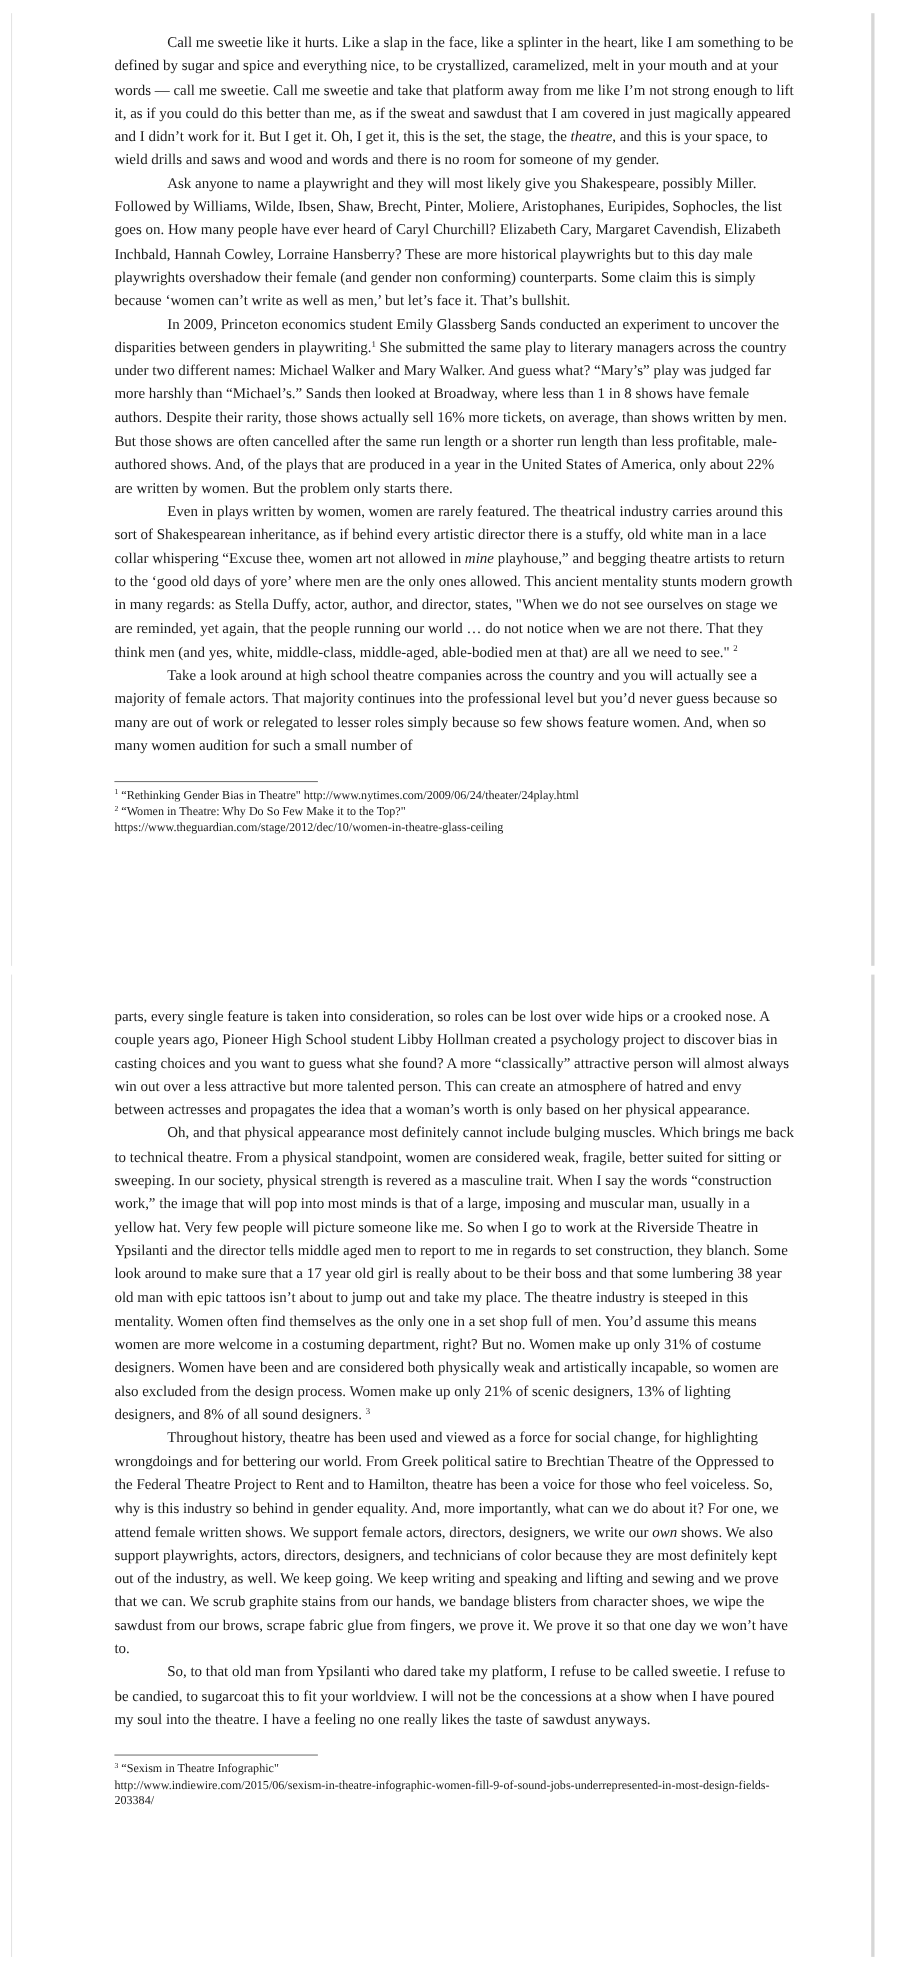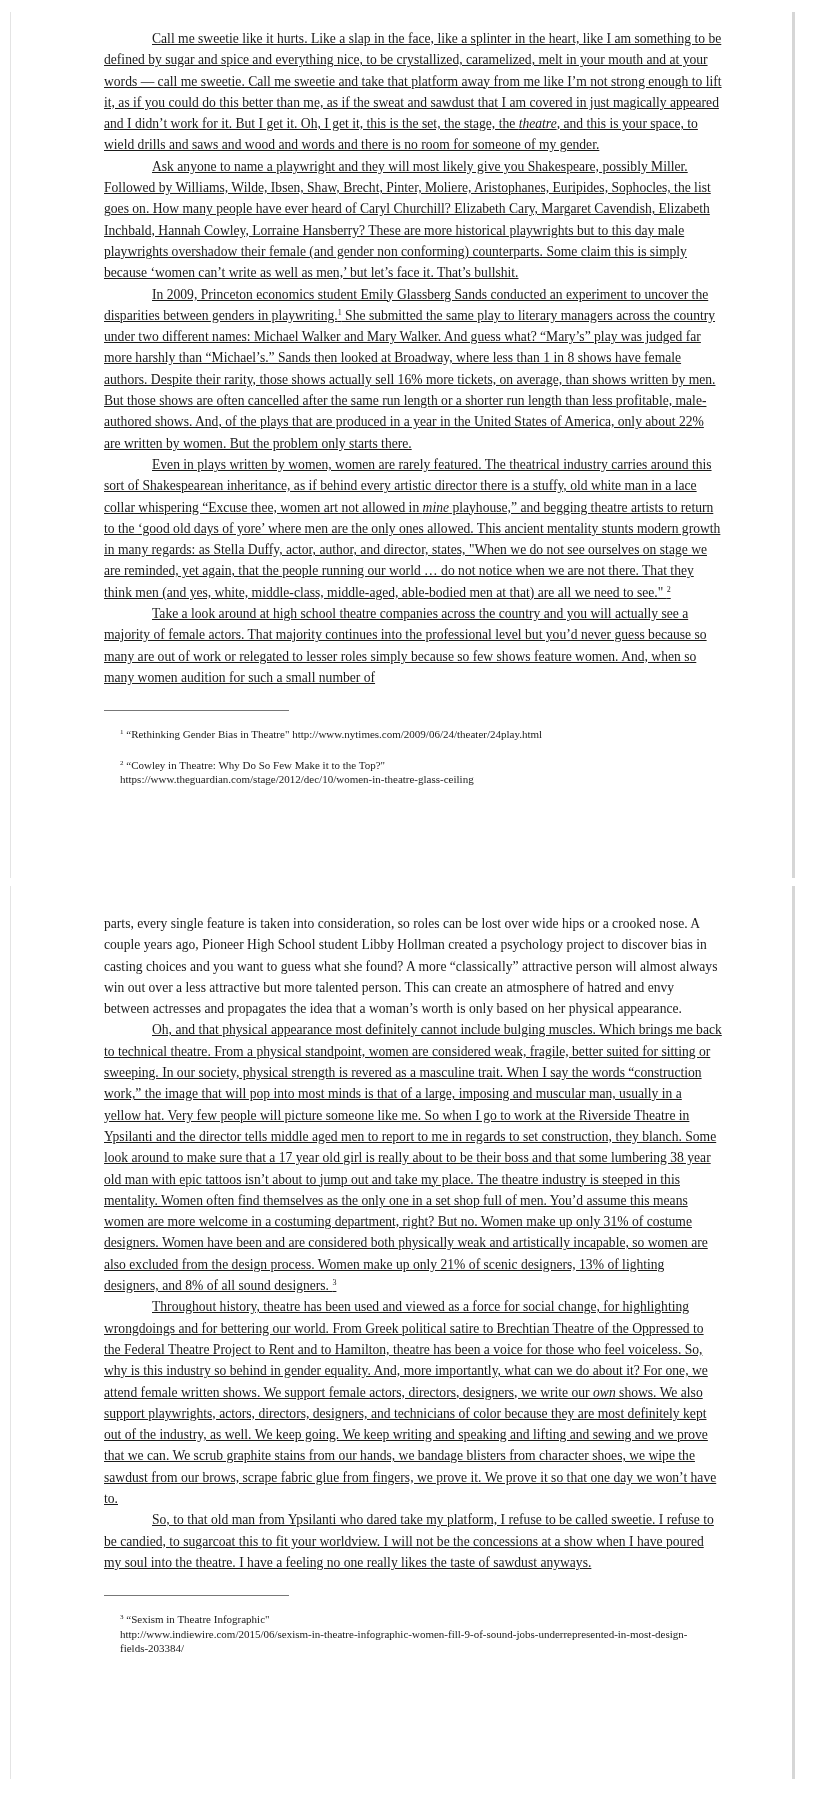--- a/index.html
+++ b/index.html
@@ -6,41 +6,41 @@
   body { width: 819px; height: 1800px; position: relative; overflow: hidden;
          font-family: "Liberation Serif", "DejaVu Serif", serif; color: #1a1a1a; }
   .page { position: absolute; left: 10px; width: 785px; background: #fff;
           border-left: 1px solid #e4e4e4; border-right: 3px solid #d6d6d6; box-sizing: border-box; }
   #page1 { top: 12px; height: 866px; }
   #page2 { top: 886px; height: 893px; }
   .body-text { position: absolute; left: 93px; width: 618px; font-size: 13.6px; line-height: 21.3px; }
   #page1 .body-text { top: 16px; }
   #page2 .body-text { top: 27px; }
   .para { margin: 0; text-align: left; }
-  .indent { text-indent: 48px; text-decoration: underline; }
+  .indent { text-indent: 48px; }
   .para sup { font-size: 8px; vertical-align: 5px; line-height: 0; }
   .fn-rule { width: 185px; height: 0; border-top: 1.5px solid #777; margin-top: 22px; margin-bottom: 5px; }
-  .footnote { font-size: 11px; line-height: 14.5px; margin: 16px; }
+  .footnote { font-size: 11px; line-height: 14.5px; margin: 0; }
   .footnote sup { font-size: 7px; vertical-align: 4px; line-height: 0; }
   em { font-style: italic; }
 </style>
 </head>
 <body>
 
 <div class="page" id="page1">
   <div class="body-text">
     <p class="para indent"><span>Call me sweetie like it hurts. Like a slap in the face, like a splinter in the heart, like I am something to be defined by sugar and spice and everything nice, to be crystallized, caramelized, melt in your mouth and at your words — call me sweetie. Call me sweetie and take that platform away from me like I’m not strong enough to lift it, as if you could do this better than me, as if the sweat and sawdust that I am covered in just magically appeared and I didn’t work for it. But I get it. Oh, I get it, this is the set, the stage, the </span><em>theatre</em><span>, and this is your space, to wield drills and saws and wood and words and there is no room for someone of my gender.</span></p>
     <p class="para indent"><span>Ask anyone to name a playwright and they will most likely give you Shakespeare, possibly Miller. Followed by Williams, Wilde, Ibsen, Shaw, Brecht, Pinter, Moliere, Aristophanes, Euripides, Sophocles, the list goes on. How many people have ever heard of Caryl Churchill? Elizabeth Cary, Margaret Cavendish, Elizabeth Inchbald, Hannah Cowley, Lorraine Hansberry? These are more historical playwrights but to this day male playwrights overshadow their female (and gender non conforming) counterparts. Some claim this is simply because ‘women can’t write as well as men,’ but let’s face it. That’s bullshit.</span></p>
     <p class="para indent"><span>In 2009, Princeton economics student Emily Glassberg Sands conducted an experiment to uncover the disparities between genders in playwriting.</span><sup>1</sup><span> She submitted the same play to literary managers across the country under two different names: Michael Walker and Mary Walker. And guess what? “Mary’s” play was judged far more harshly than “Michael’s.” Sands then looked at Broadway, where less than 1 in 8 shows have female authors. Despite their rarity, those shows actually sell 16% more tickets, on average, than shows written by men. But those shows are often cancelled after the same run length or a shorter run length than less profitable, male-authored shows. And, of the plays that are produced in a year in the United States of America, only about 22% are written by women. But the problem only starts there.</span></p>
     <p class="para indent"><span>Even in plays written by women, women are rarely featured. The theatrical industry carries around this sort of Shakespearean inheritance, as if behind every artistic director there is a stuffy, old white man in a lace collar whispering “Excuse thee, women art not allowed in </span><em>mine</em><span> playhouse,” and begging theatre artists to return to the ‘good old days of yore’ where men are the only ones allowed. This ancient mentality stunts modern growth in many regards: as Stella Duffy, actor, author, and director, states, "When we do not see ourselves on stage we are reminded, yet again, that the people running our world … do not notice when we are not there. That they think men (and yes, white, middle-class, middle-aged, able-bodied men at that) are all we need to see." </span><sup>2</sup></p>
     <p class="para indent"><span>Take a look around at high school theatre companies across the country and you will actually see a majority of female actors. That majority continues into the professional level but you’d never guess because so many are out of work or relegated to lesser roles simply because so few shows feature women. And, when so many women audition for such a small number of</span></p>
 
     <div class="fn-rule"></div>
     <p class="footnote"><sup>1</sup> <span>“Rethinking Gender Bias in Theatre" http://www.nytimes.com/2009/06/24/theater/24play.html</span></p>
-    <p class="footnote"><sup>2</sup> <span>“Cowley in Theatre: Why Do So Few Make it to the Top?"</span><br><span>https://www.theguardian.com/stage/2012/dec/10/women-in-theatre-glass-ceiling</span></p>
+    <p class="footnote"><sup>2</sup> <span>“Women in Theatre: Why Do So Few Make it to the Top?"</span><br><span>https://www.theguardian.com/stage/2012/dec/10/women-in-theatre-glass-ceiling</span></p>
   </div>
 </div>
 
 <div class="page" id="page2">
   <div class="body-text">
     <p class="para"><span>parts, every single feature is taken into consideration, so roles can be lost over wide hips or a crooked nose. A couple years ago, Pioneer High School student Libby Hollman created a psychology project to discover bias in casting choices and you want to guess what she found? A more “classically” attractive person will almost always win out over a less attractive but more talented person. This can create an atmosphere of hatred and envy between actresses and propagates the idea that a woman’s worth is only based on her physical appearance.</span></p>
     <p class="para indent"><span>Oh, and that physical appearance most definitely cannot include bulging muscles. Which brings me back to technical theatre. From a physical standpoint, women are considered weak, fragile, better suited for sitting or sweeping. In our society, physical strength is revered as a masculine trait. When I say the words “construction work,” the image that will pop into most minds is that of a large, imposing and muscular man, usually in a yellow hat. Very few people will picture someone like me. So when I go to work at the Riverside Theatre in Ypsilanti and the director tells middle aged men to report to me in regards to set construction, they blanch. Some look around to make sure that a 17 year old girl is really about to be their boss and that some lumbering 38 year old man with epic tattoos isn’t about to jump out and take my place. The theatre industry is steeped in this mentality. Women often find themselves as the only one in a set shop full of men. You’d assume this means women are more welcome in a costuming department, right? But no. Women make up only 31% of costume designers. Women have been and are considered both physically weak and artistically incapable, so women are also excluded from the design process. Women make up only 21% of scenic designers, 13% of lighting designers, and 8% of all sound designers. </span><sup>3</sup></p>
     <p class="para indent"><span>Throughout history, theatre has been used and viewed as a force for social change, for highlighting wrongdoings and for bettering our world. From Greek political satire to Brechtian Theatre of the Oppressed to the Federal Theatre Project to Rent and to Hamilton, theatre has been a voice for those who feel voiceless. So, why is this industry so behind in gender equality. And, more importantly, what can we do about it? For one, we attend female written shows. We support female actors, directors, designers,  we write our </span><em>own</em><span> shows. We also support playwrights, actors, directors, designers, and technicians of color because they are most definitely kept out of the industry, as well. We keep going. We keep writing and speaking and lifting and sewing and we prove that we can. We scrub graphite stains from our hands, we bandage blisters from character shoes, we wipe the sawdust from our brows, scrape fabric glue from fingers, we prove it. We prove it so that one day we won’t have to.</span></p>
     <p class="para indent"><span>So, to that old man from Ypsilanti who dared take my platform, I refuse to be called sweetie. I refuse to be candied, to sugarcoat this to fit your worldview. I will not be the concessions at a show when I have poured my soul into the theatre. I have a feeling no one really likes the taste of sawdust anyways.</span></p>
 

